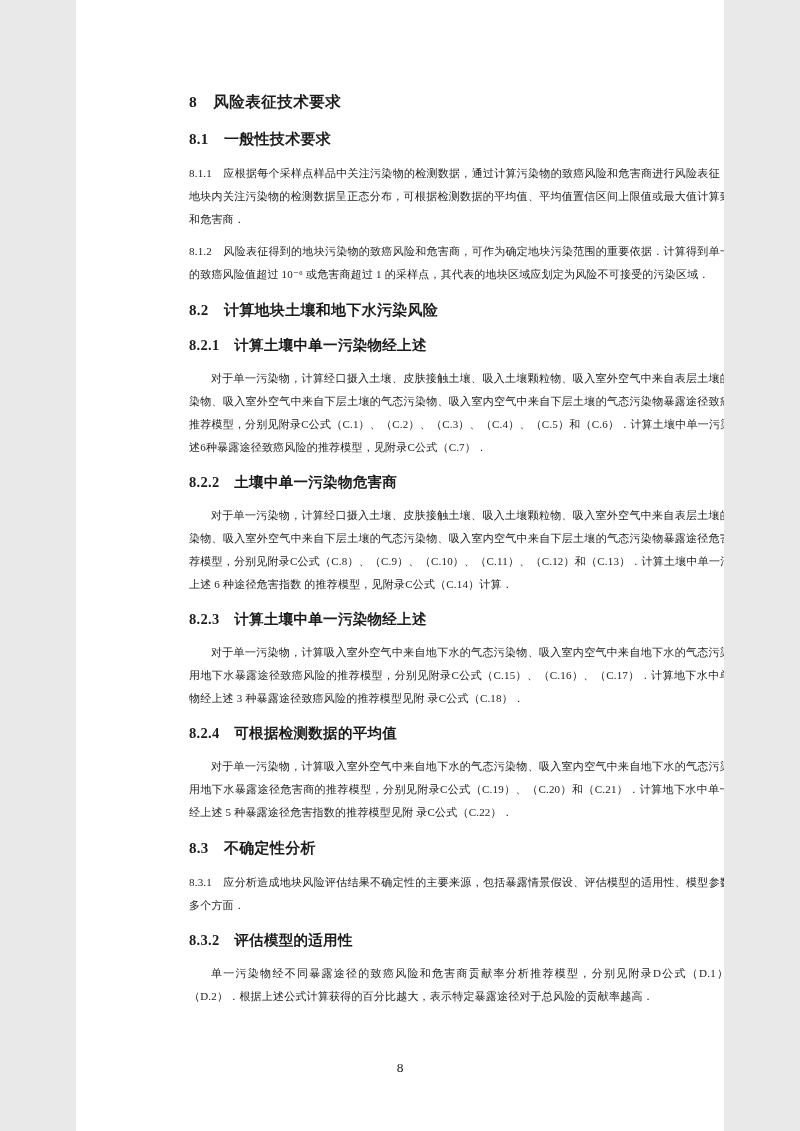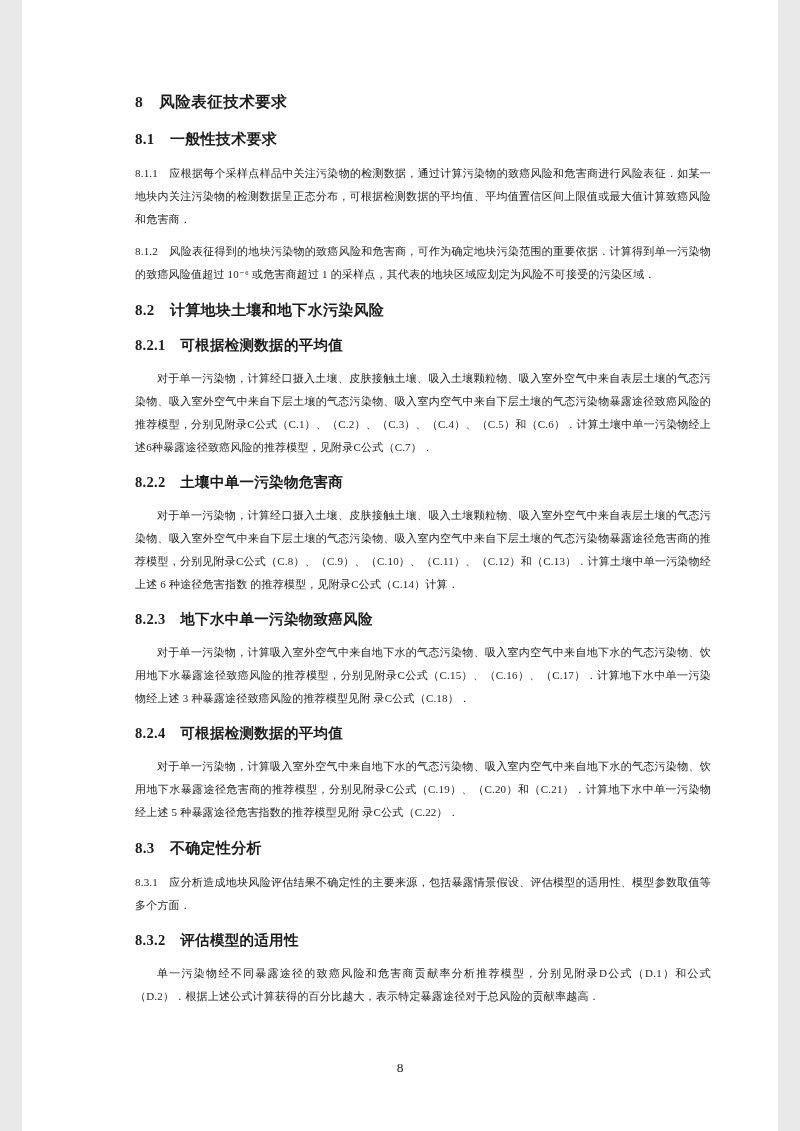--- a/index.html
+++ b/index.html
@@ -2,21 +2,21 @@
 <html><head>
 <meta charset="utf-8">
 <style>
   html, body {
     margin: 0;
     padding: 0;
     background: #e9e9e9;
   }
   .page {
     position: relative;
-    width: 756px;
+    width: 648px;
     height: 1131px;
     margin: 0 auto;
     background: #ffffff;
     overflow: hidden;
     font-family: "Liberation Serif", "DejaVu Serif", serif;
     color: #1c1c1c;
   }
   .content {
     position: absolute;
     left: 113px;
@@ -68,25 +68,25 @@
 </head>
 <body>
 
 <div class="page">
   <div class="content">
     <div class="h1">8　风险表征技术要求</div>
     <div class="h2">8.1　一般性技术要求</div>
     <div class="para">8.1.1　应根据每个采样点样品中关注污染物的检测数据，通过计算污染物的致癌风险和危害商进行风险表征．如某一地块内关注污染物的检测数据呈正态分布，可根据检测数据的平均值、平均值置信区间上限值或最大值计算致癌风险和危害商．</div>
     <div class="para">8.1.2　风险表征得到的地块污染物的致癌风险和危害商，可作为确定地块污染范围的重要依据．计算得到单一污染物的致癌风险值超过 10⁻⁶ 或危害商超过 1 的采样点，其代表的地块区域应划定为风险不可接受的污染区域．</div>
     <div class="h2">8.2　计算地块土壤和地下水污染风险</div>
-    <div class="h3">8.2.1　可根据检测数据的平均值</div>
+    <div class="h3">8.2.1　计算土壤中单一污染物经上述</div>
     <div class="para para-indent">对于单一污染物，计算经口摄入土壤、皮肤接触土壤、吸入土壤颗粒物、吸入室外空气中来自表层土壤的气态污染物、吸入室外空气中来自下层土壤的气态污染物、吸入室内空气中来自下层土壤的气态污染物暴露途径致癌风险的推荐模型，分别见附录C公式（C.1）、（C.2）、（C.3）、（C.4）、（C.5）和（C.6）．计算土壤中单一污染物经上述6种暴露途径致癌风险的推荐模型，见附录C公式（C.7）．</div>
     <div class="h3">8.2.2　土壤中单一污染物危害商</div>
     <div class="para para-indent">对于单一污染物，计算经口摄入土壤、皮肤接触土壤、吸入土壤颗粒物、吸入室外空气中来自表层土壤的气态污染物、吸入室外空气中来自下层土壤的气态污染物、吸入室内空气中来自下层土壤的气态污染物暴露途径危害商的推荐模型，分别见附录C公式（C.8）、（C.9）、（C.10）、（C.11）、（C.12）和（C.13）．计算土壤中单一污染物经上述 6 种途径危害指数 的推荐模型，见附录C公式（C.14）计算．</div>
-    <div class="h3">8.2.3　地下水中单一污染物致癌风险</div>
+    <div class="h3">8.2.3　计算土壤中单一污染物经上述</div>
     <div class="para para-indent">对于单一污染物，计算吸入室外空气中来自地下水的气态污染物、吸入室内空气中来自地下水的气态污染物、饮用地下水暴露途径致癌风险的推荐模型，分别见附录C公式（C.15）、（C.16）、（C.17）．计算地下水中单一污染物经上述 3 种暴露途径致癌风险的推荐模型见附 录C公式（C.18）．</div>
     <div class="h3">8.2.4　可根据检测数据的平均值</div>
     <div class="para para-indent">对于单一污染物，计算吸入室外空气中来自地下水的气态污染物、吸入室内空气中来自地下水的气态污染物、饮用地下水暴露途径危害商的推荐模型，分别见附录C公式（C.19）、（C.20）和（C.21）．计算地下水中单一污染物经上述 5 种暴露途径危害指数的推荐模型见附 录C公式（C.22）．</div>
     <div class="h2">8.3　不确定性分析</div>
     <div class="para">8.3.1　应分析造成地块风险评估结果不确定性的主要来源，包括暴露情景假设、评估模型的适用性、模型参数取值等多个方面．</div>
     <div class="h3">8.3.2　评估模型的适用性</div>
     <div class="para para-indent">单一污染物经不同暴露途径的致癌风险和危害商贡献率分析推荐模型，分别见附录D公式（D.1）和公式（D.2）．根据上述公式计算获得的百分比越大，表示特定暴露途径对于总风险的贡献率越高．</div>
 
   </div>
   <div class="footer-pagenum">8</div>

